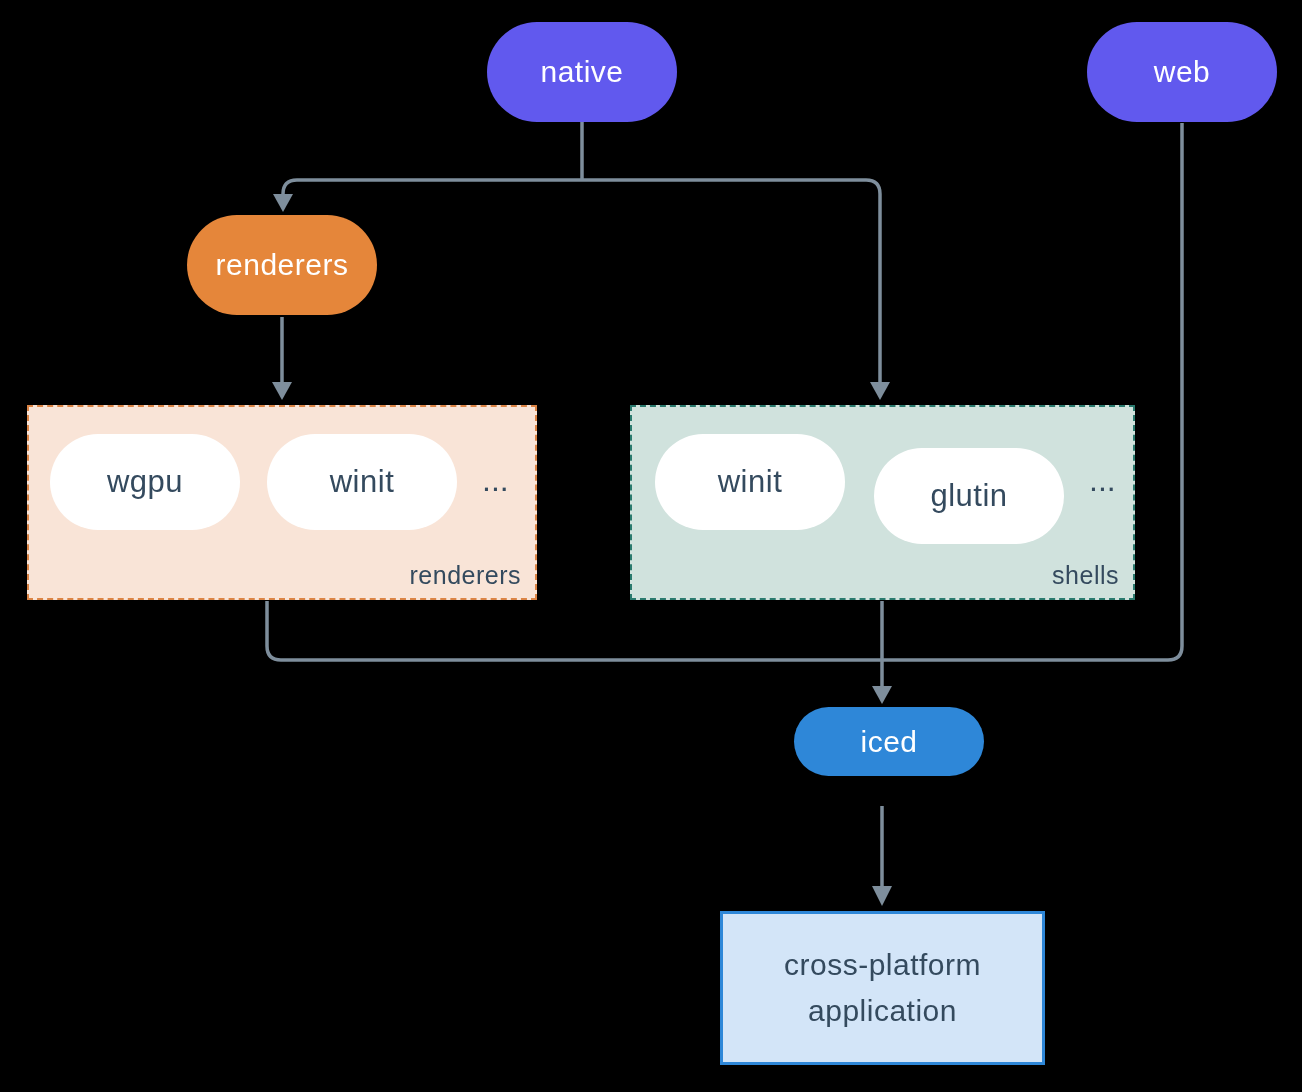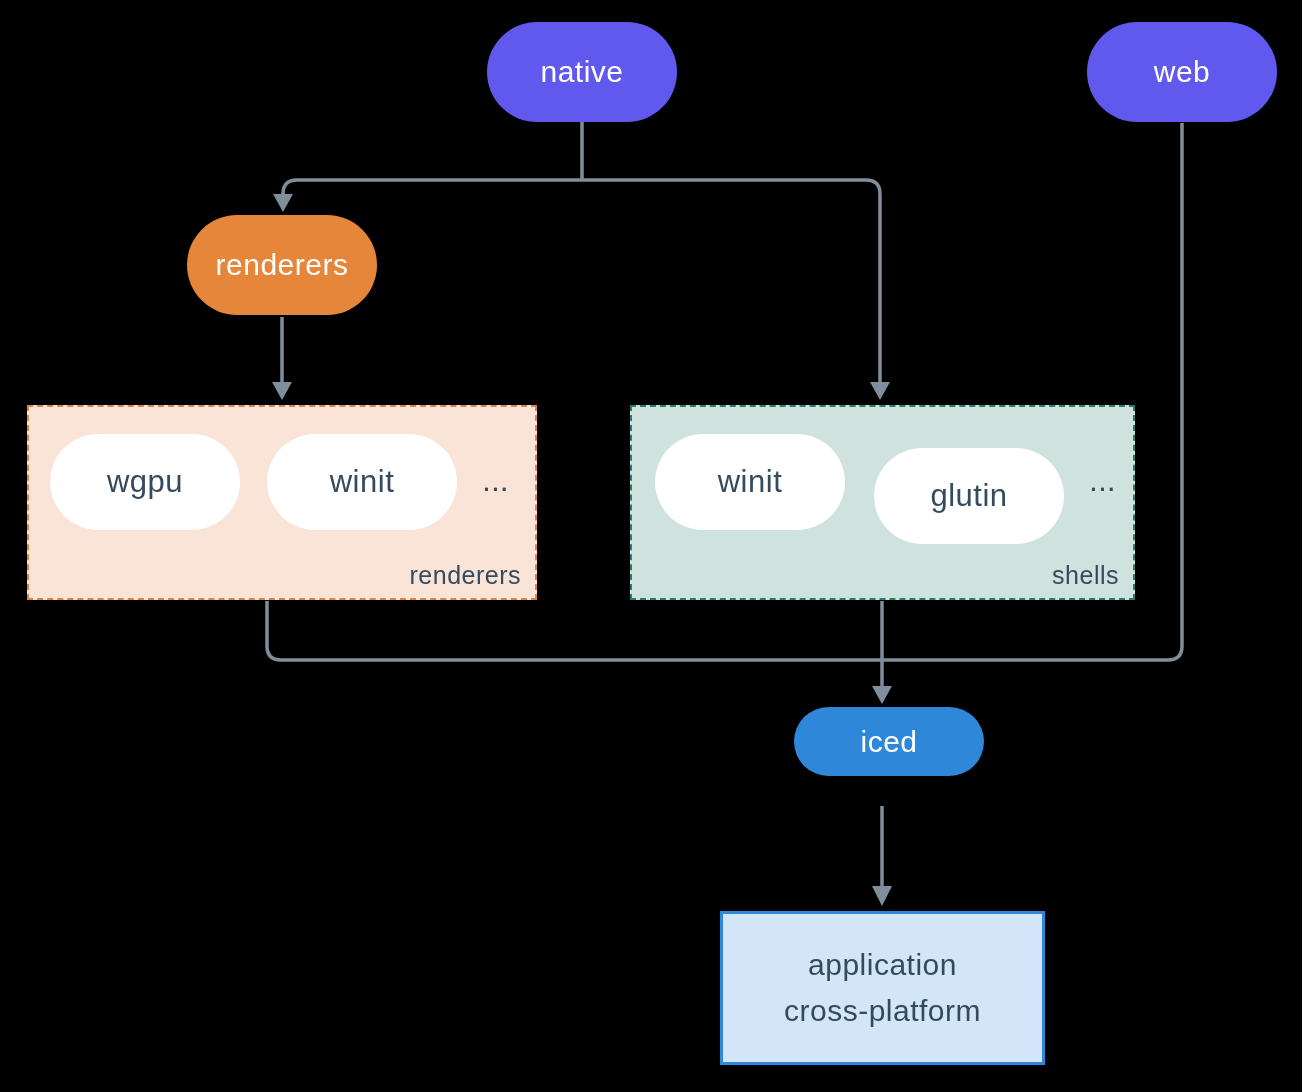--- a/index.html
+++ b/index.html
@@ -177,17 +177,17 @@
     </div>
     <span class="ellipsis">...</span>
     <span class="group-label">shells</span>
   </div>
 
   <div class="pill iced">
     <span>iced</span>
   </div>
 
   <div class="app-box">
+    <span>cross-platform</span>
     <span>application</span>
-    <span>cross-platform</span>
   </div>
 
 </div>
 
 </body></html>

